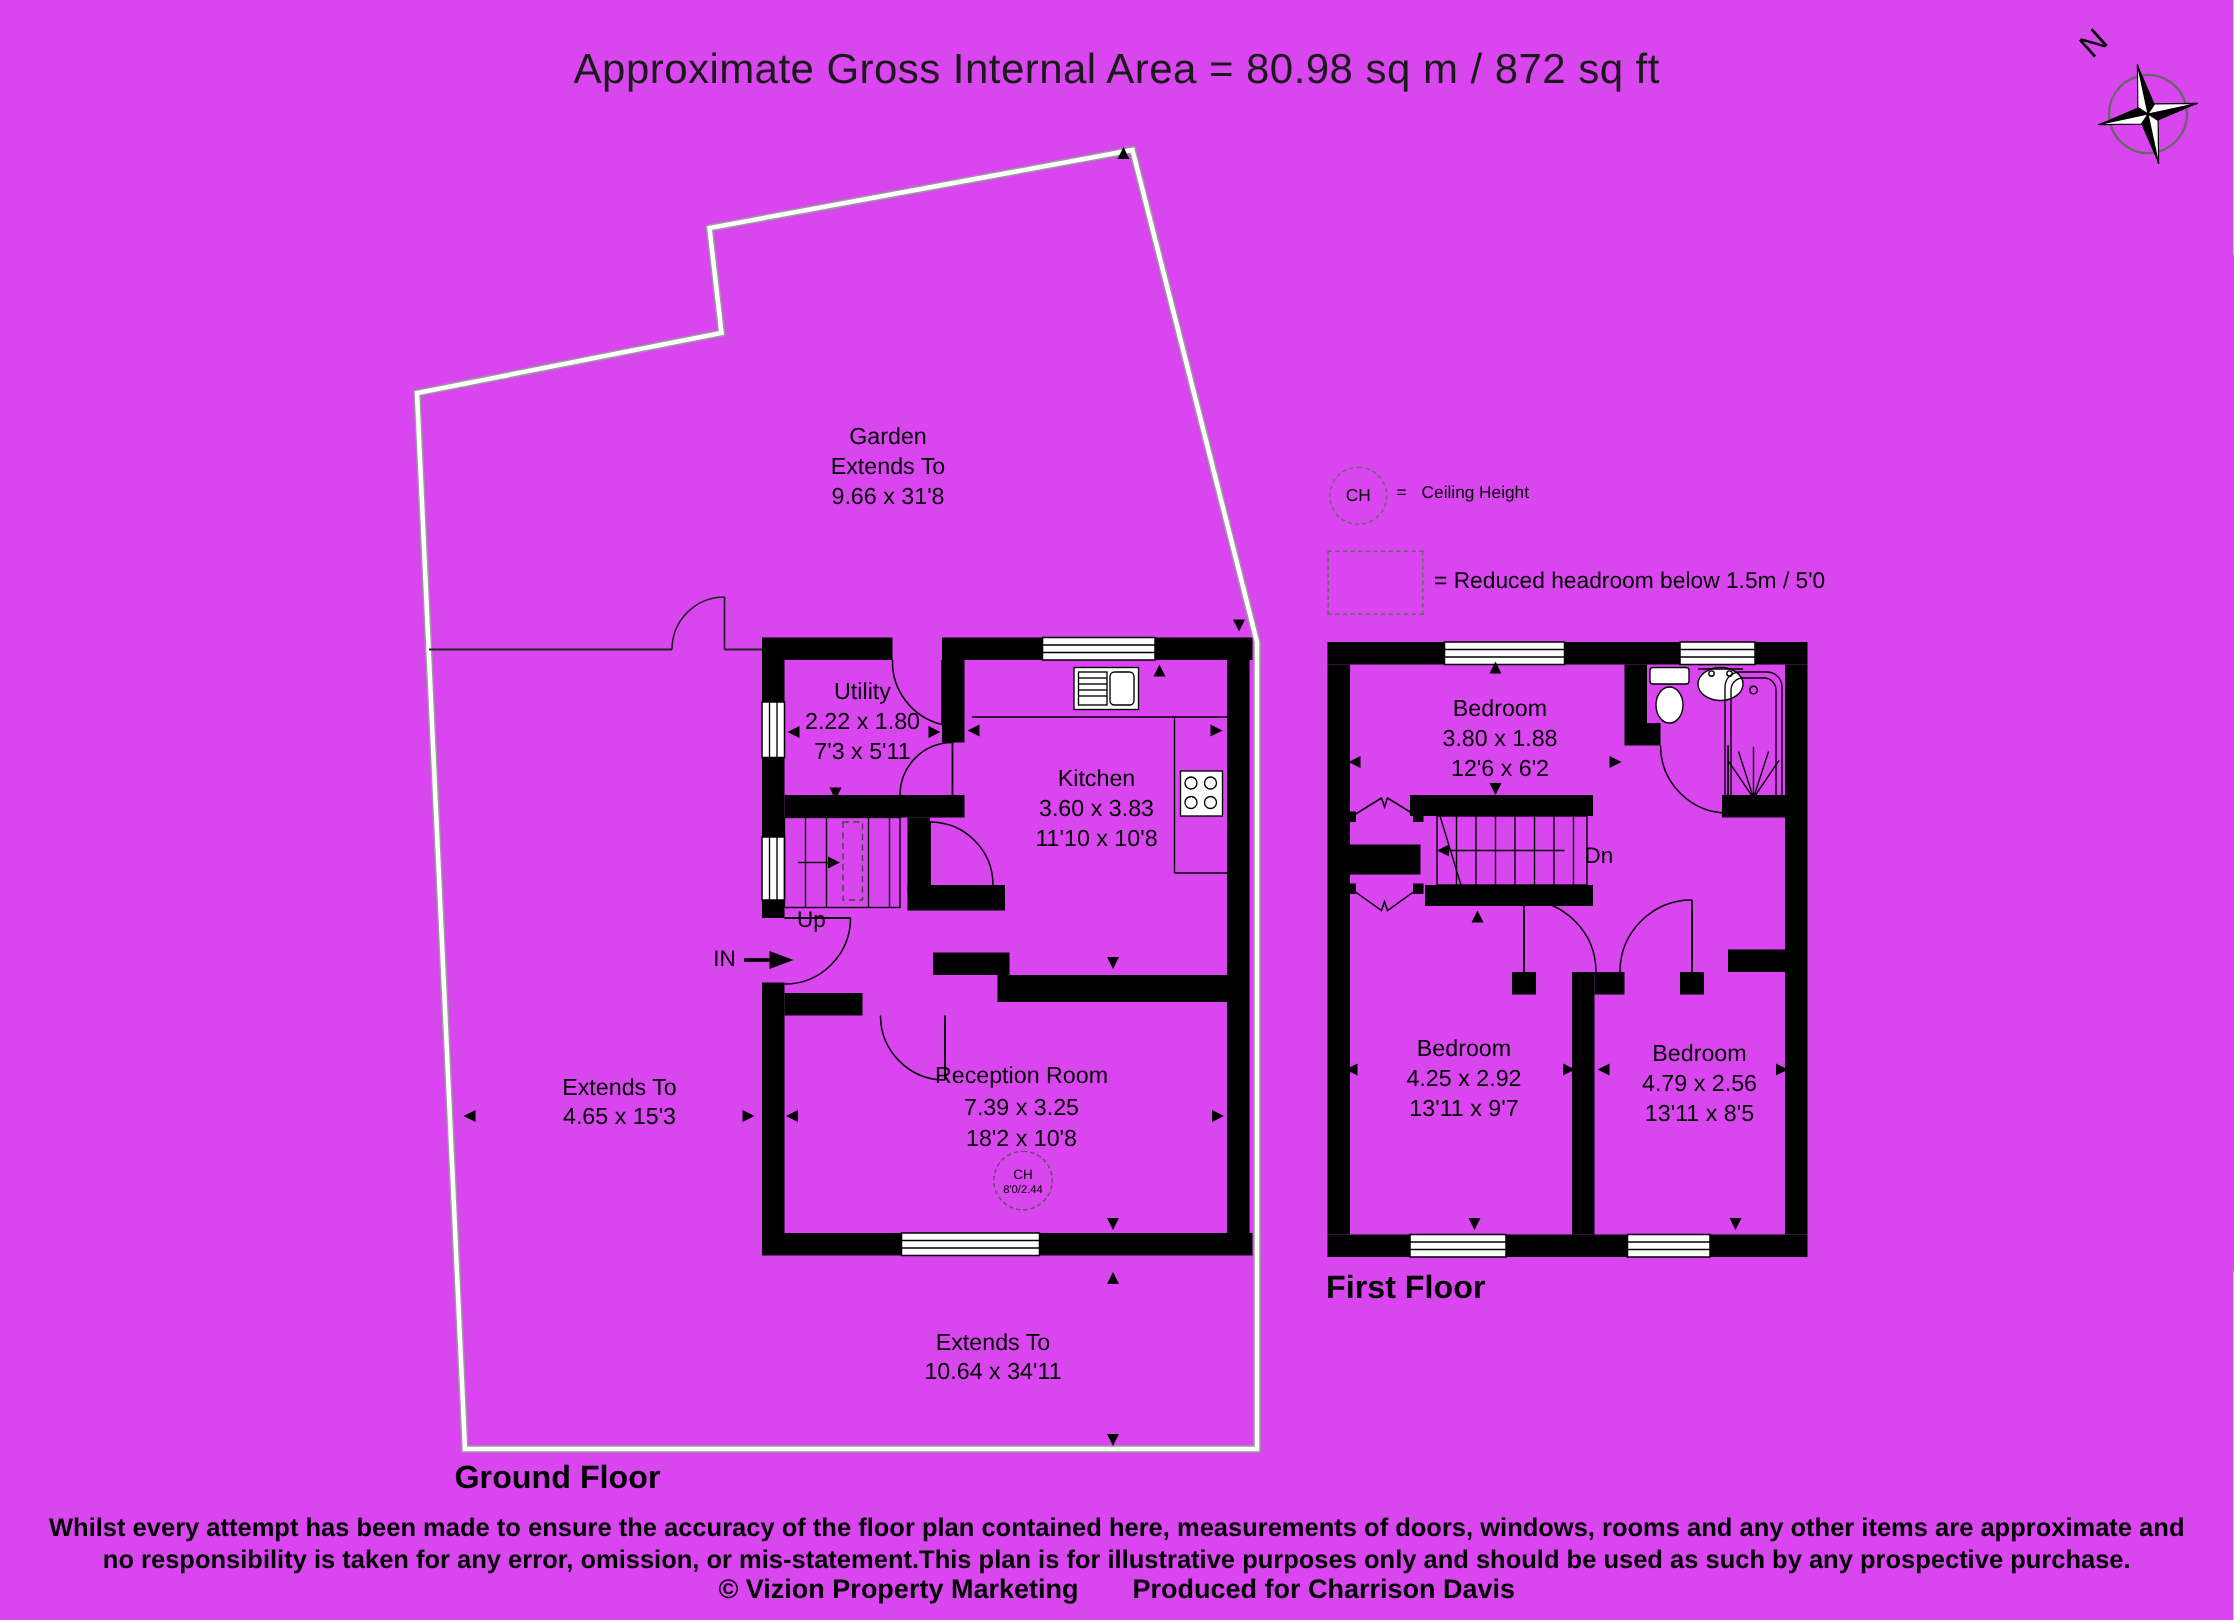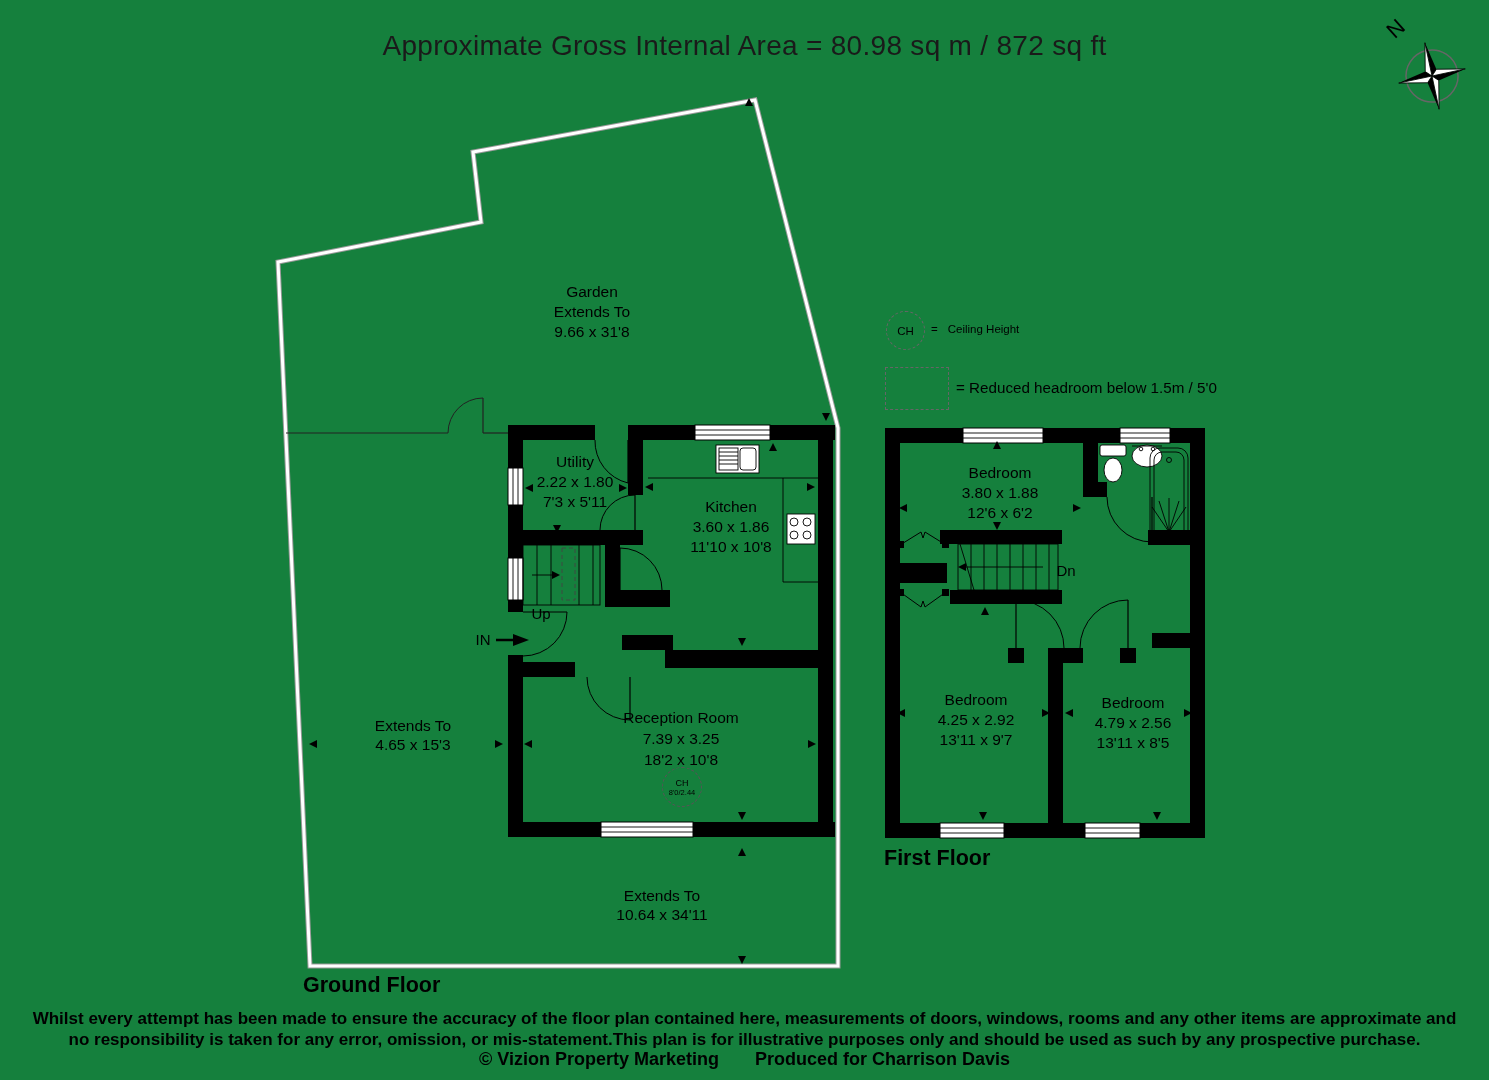--- a/index.html
+++ b/index.html
@@ -1,17 +1,17 @@
 <!DOCTYPE html>
 <html><head>
 <meta charset="utf-8">
 <style>
   html,body{margin:0;padding:0;background:#fff;}
   body{font-family:"Liberation Sans", sans-serif;color:#000;}
-  .stage{position:relative;width:1489px;height:1080px;background:#15803d;overflow:hidden;}
+  .stage{position:relative;width:1489px;height:1080px;background:#d946ef;overflow:hidden;}
   .abs{position:absolute;}
   .ctr{transform:translateX(-50%);text-align:center;white-space:nowrap;}
   .title{width:100%;text-align:center;font-size:28px;letter-spacing:.3px;color:#1a1a1a;}
   .room{font-size:15.5px;line-height:20px;color:#000;}
   .room.lh19{line-height:19px;}
   .room.lh21{line-height:21px;}
   .floorlabel{font-size:21.5px;font-weight:bold;color:#000;}
   .small-label{font-size:15px;color:#000;}
   .ch-circle{width:38px;height:38px;border:1px dashed #555;border-radius:50%;
              display:flex;flex-direction:column;align-items:center;justify-content:center;}
@@ -314,23 +314,23 @@
     <div>Extends To</div>
     <div>9.66 x 31'8</div>
   </div>
 
   <div class="abs room ctr" style="left:575px;top:452px;">
     <div>Utility</div>
     <div>2.22 x 1.80</div>
     <div>7'3 x 5'11</div>
   </div>
 
-  <div class="abs room ctr" style="left:731px;top:497px;">
+  <div class="abs room ctr" style="left:731px;top:510px;">
     <div>Kitchen</div>
-    <div>3.60 x 1.86</div>
+    <div>3.60 x 3.83</div>
     <div>11'10 x 10'8</div>
   </div>
 
   <div class="abs room lh21 ctr" style="left:681px;top:707px;">
     <div>Reception Room</div>
     <div>7.39 x 3.25</div>
     <div>18'2 x 10'8</div>
   </div>
 
   <div class="abs ch-circle" style="left:662px;top:767px;">

